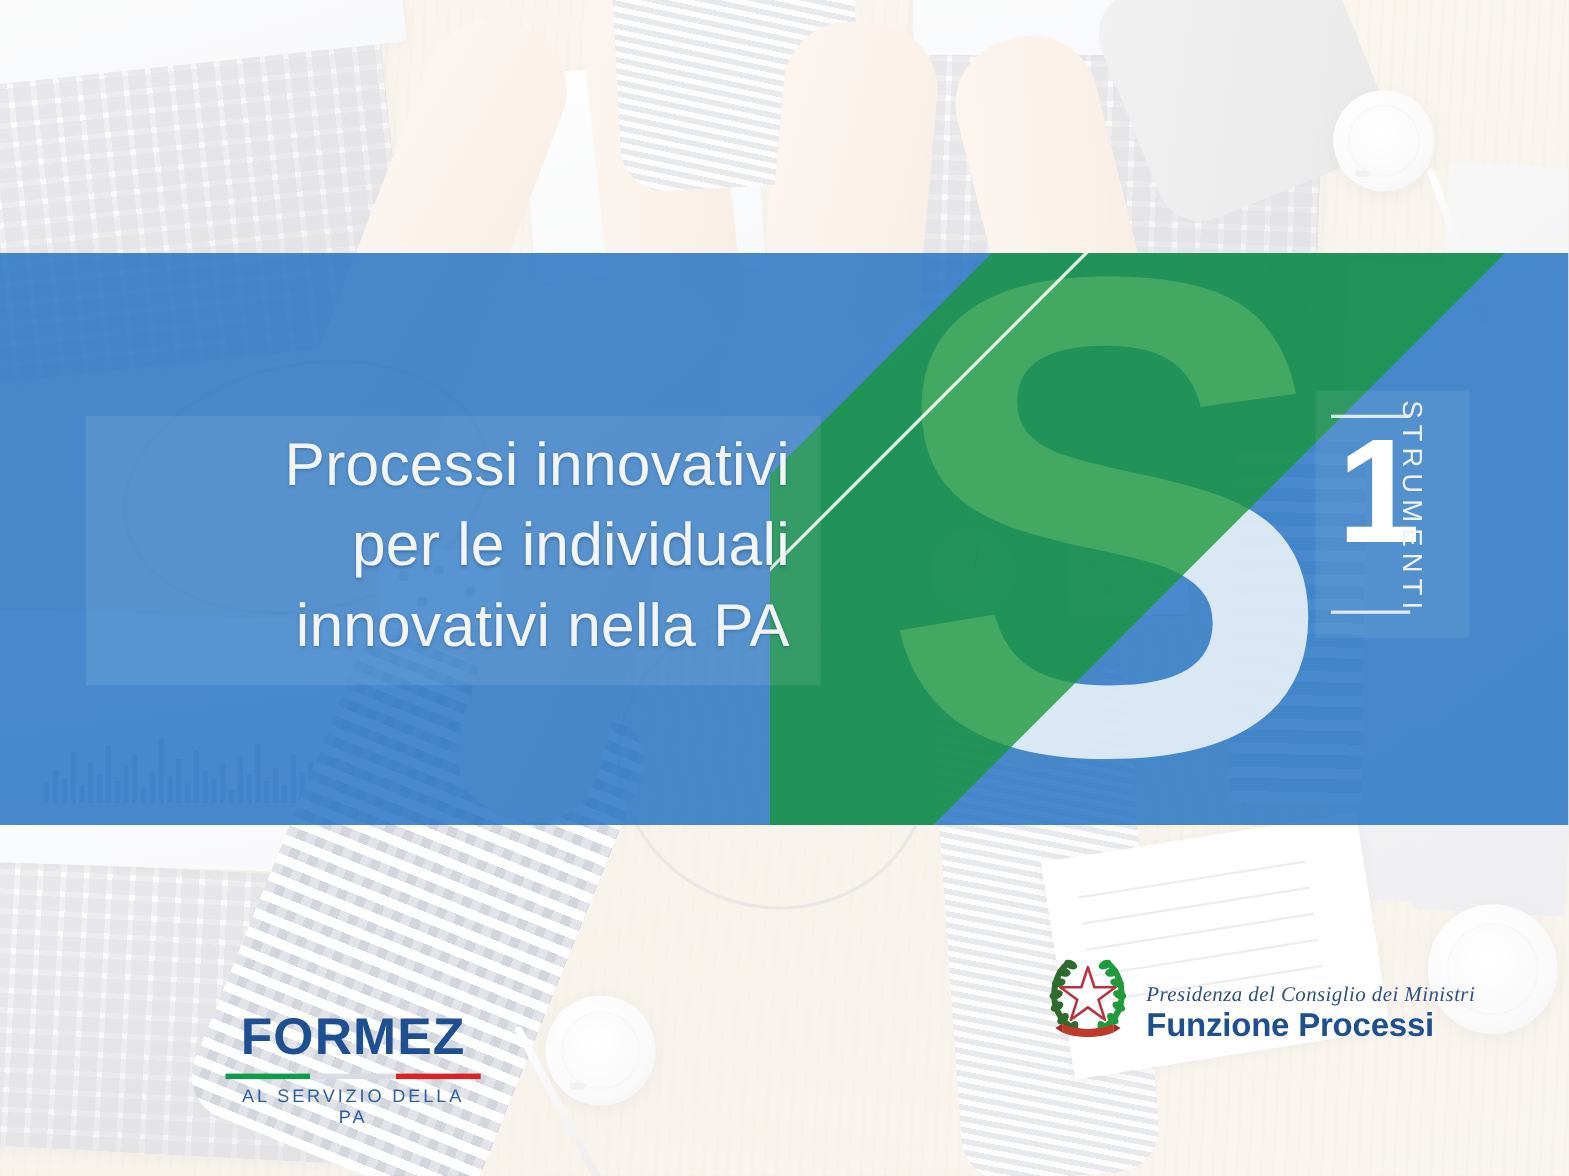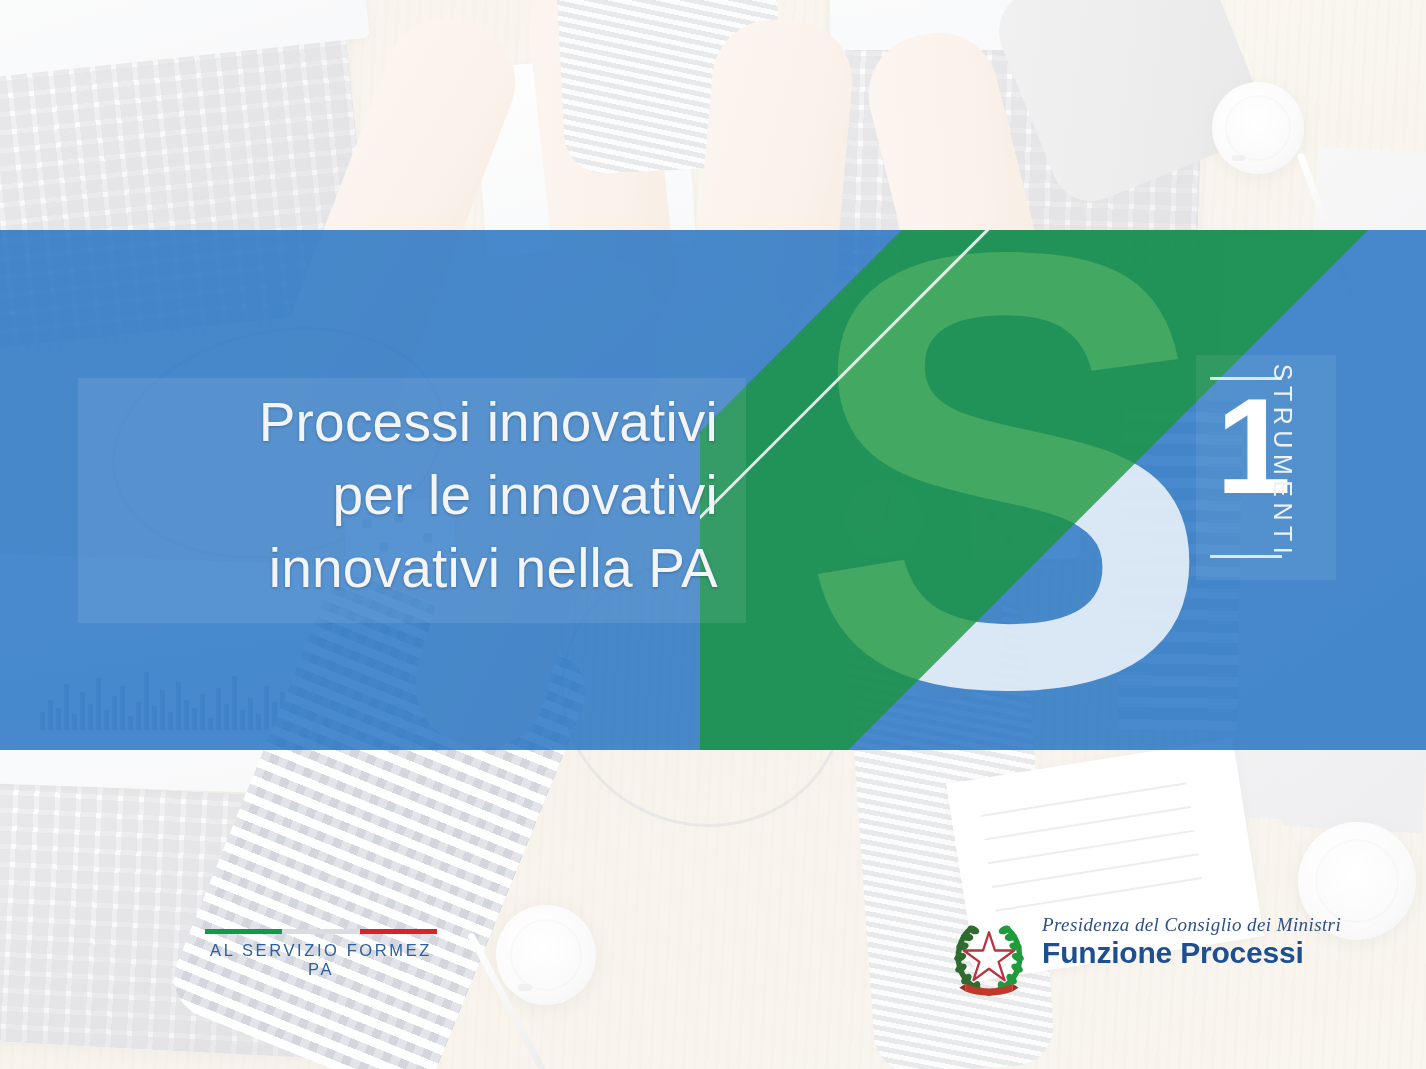--- a/index.html
+++ b/index.html
@@ -168,21 +168,21 @@
   .formez .tri{display:flex;height:5px;margin:11px 0 7px 0;}
   .formez .tri span{flex:1;}
   .formez .tri .g{background:#0f9b4c;}
   .formez .tri .w{background:#d9dde2;}
   .formez .tri .r{background:#d8232a;}
   .formez .tag{
     font-size:16.5px;letter-spacing:2.6px;color:#2b5f9e;text-align:center;
     font-family:"Liberation Sans",sans-serif;
   }
 
-  .dfp{position:absolute;z-index:70;left:950px;top:915px;display:flex;align-items:flex-start;gap:14px;}
+  .dfp{position:absolute;z-index:70;left:950px;top:862px;display:flex;align-items:flex-end;gap:14px;}
   .emblem{width:78px;height:86px;flex:0 0 auto;}
   .dfp .txt{line-height:1.04;}
   .dfp .pres{
     font-family:"Liberation Serif", serif;
     font-style:italic;font-size:19px;color:#2d4f86;letter-spacing:.4px;
     margin-bottom:2px;
   }
   .dfp .l1,.dfp .l2{
     font-size:30px;font-weight:700;color:#1d4f91;letter-spacing:-.2px;
   }
@@ -349,38 +349,39 @@
   </div>
 
   <div class="s-diag">
     <div class="green"></div>
     <div class="hair"></div>
   </div>
 
   <div class="title-plate"></div>
   <div class="title">
     <span class="ln">Processi innovativi</span>
-    <span class="ln">per le innovativi</span>
+    <span class="ln">per le individuali</span>
     <span class="ln">innovativi nella PA</span>
   </div>
 
   <div class="strum">
     <div class="rule top"></div>
     <div class="num">1</div>
     <div class="rule bot"></div>
     <div class="word">STRUMENTI</div>
   </div>
 
   <div class="formez">
+    <div class="word">FORMEZ</div>
     <div class="tri">
       <span class="g"></span>
       <span class="w"></span>
       <span class="r"></span>
     </div>
-    <div class="tag">AL SERVIZIO FORMEZ PA</div>
+    <div class="tag">AL SERVIZIO DELLA PA</div>
   </div>
 
   <div class="dfp">
     <svg class="emblem" viewBox="0 0 100 110">
 
       <path d="M50 100 C30 96 14 82 11 60 C9 42 16 26 26 18" fill="none" stroke="#2f6b2f" stroke-width="7" stroke-linecap="round"></path>
       <g fill="#2f6b2f">
         <ellipse cx="14" cy="68" rx="8" ry="5" transform="rotate(-30 14 68)"></ellipse>
         <ellipse cx="13" cy="54" rx="8" ry="5" transform="rotate(-20 13 54)"></ellipse>
         <ellipse cx="16" cy="40" rx="8" ry="5" transform="rotate(-10 16 40)"></ellipse>

